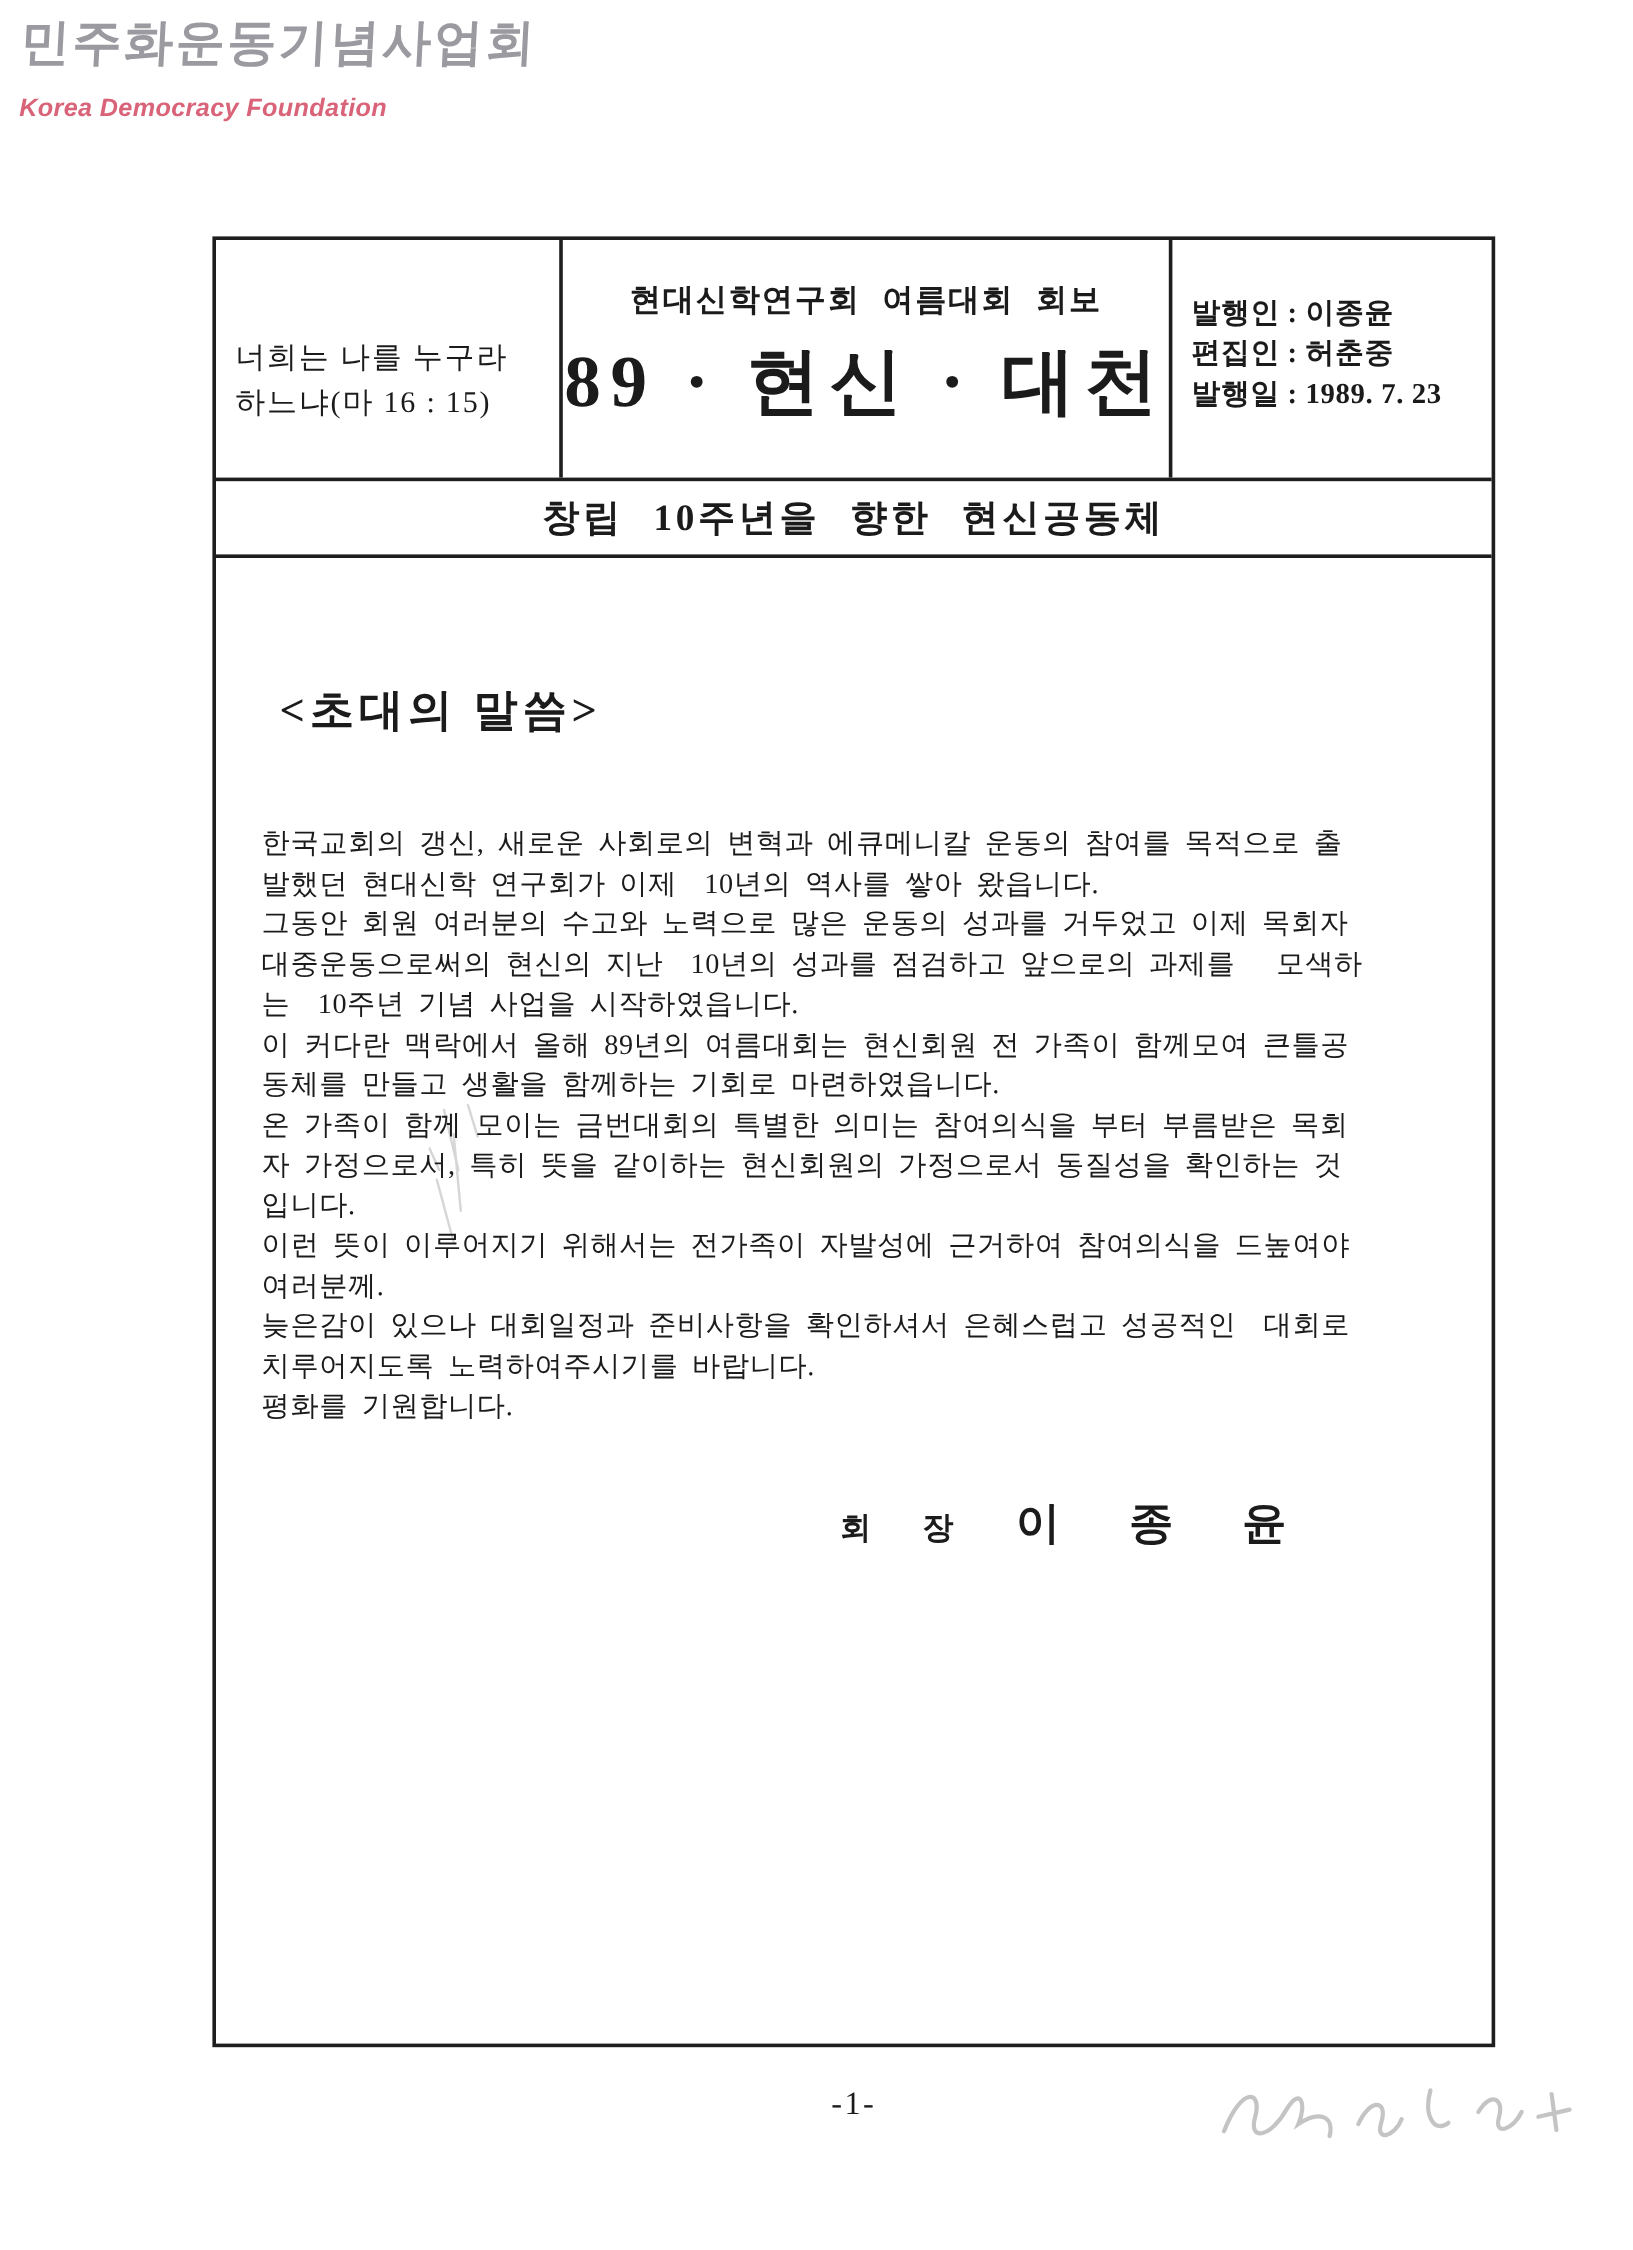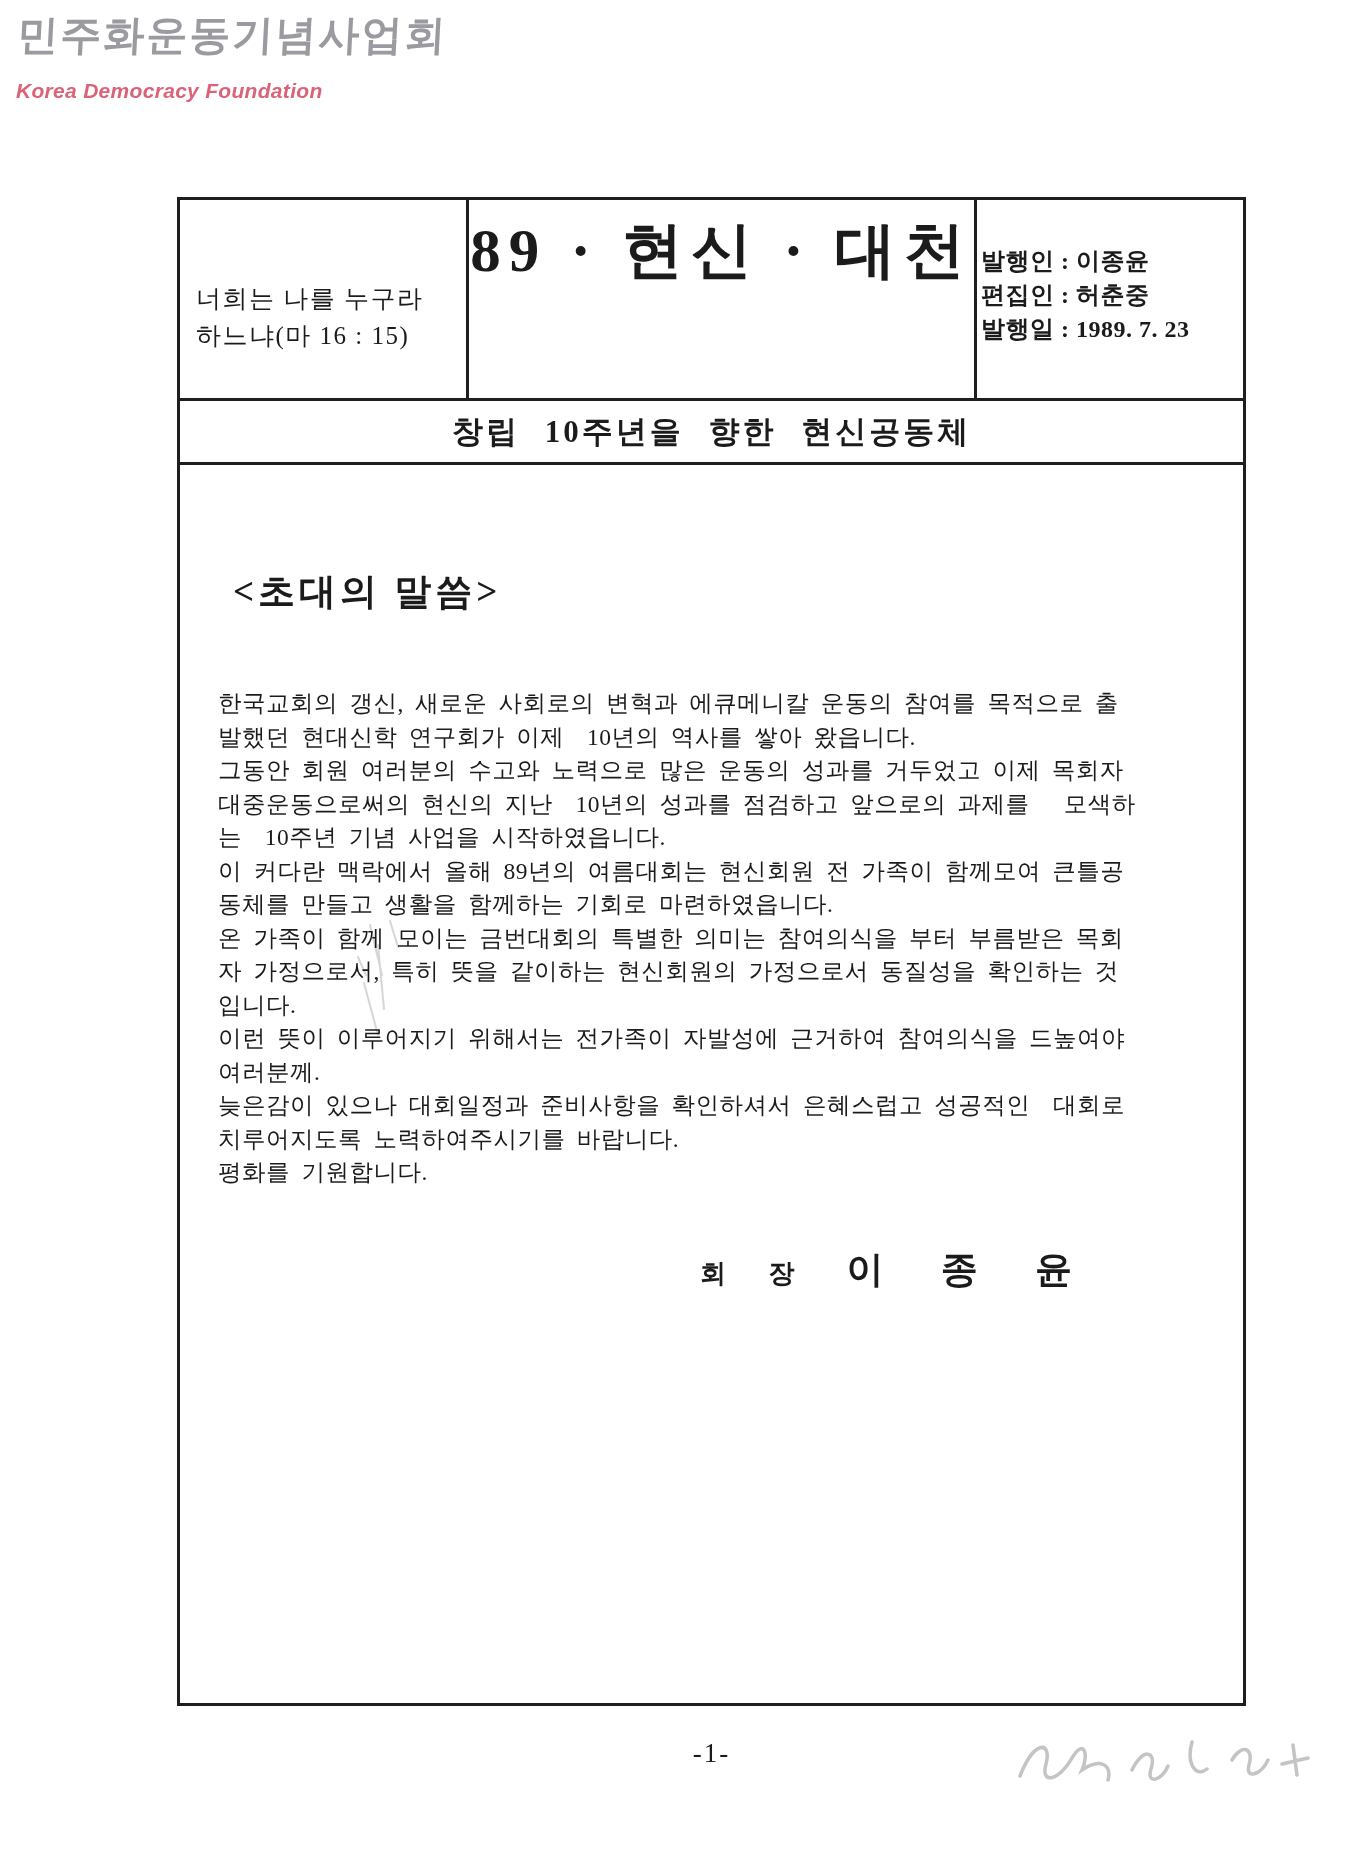--- a/index.html
+++ b/index.html
@@ -31,21 +31,21 @@
   .header-row { display:flex; height:198px; border-bottom:3px solid #1e1e1e; flex:none; }
   .cell-verse {
     width:289px; flex:none; border-right:3px solid #1e1e1e; box-sizing:border-box;
     padding:80px 0 0 16px; font-size:25px; line-height:37px; letter-spacing:1.5px;
     white-space:nowrap;
   }
   .cell-title { width:508px; flex:none; border-right:3px solid #1e1e1e; box-sizing:border-box; text-align:center; }
   .kicker { margin-top:32px; font-size:26px; font-weight:bold; letter-spacing:1.5px; word-spacing:10px; white-space:nowrap; }
   .masthead-title { margin-top:10px; font-size:61px; font-weight:bold; letter-spacing:8px; white-space:nowrap; }
   .cell-pub {
-    flex:1; box-sizing:border-box; padding:44px 0 0 4px;
+    flex:1; box-sizing:border-box; padding:44px 0 0 16px;
     font-size:24px; line-height:34px; font-weight:bold; white-space:nowrap; letter-spacing:0.5px;
   }
   .banner-row {
     height:64px; flex:none; border-bottom:3px solid #1e1e1e; box-sizing:border-box;
     display:flex; align-items:center; justify-content:center;
     font-size:31px; font-weight:bold; letter-spacing:3px; word-spacing:14px; white-space:nowrap;
   }
   .content-area { position:relative; flex:1; }
 
   .letter-heading {
@@ -85,20 +85,21 @@
   </div>
 
   <div class="doc-box">
 
     <div class="header-row">
       <div class="cell-verse">
         <div>너희는 나를 누구라</div>
         <div>하느냐(마 16 : 15)</div>
       </div>
       <div class="cell-title">
+        <div class="kicker">현대신학연구회 여름대회 회보</div>
         <div class="masthead-title">89 · 현신 · 대천</div>
       </div>
       <div class="cell-pub">
           <div class="pub-row">발행인 : 이종윤</div>
           <div class="pub-row">편집인 : 허춘중</div>
           <div class="pub-row">발행일 : 1989. 7. 23</div>
         </div>
     </div>
 
     <div class="banner-row">

